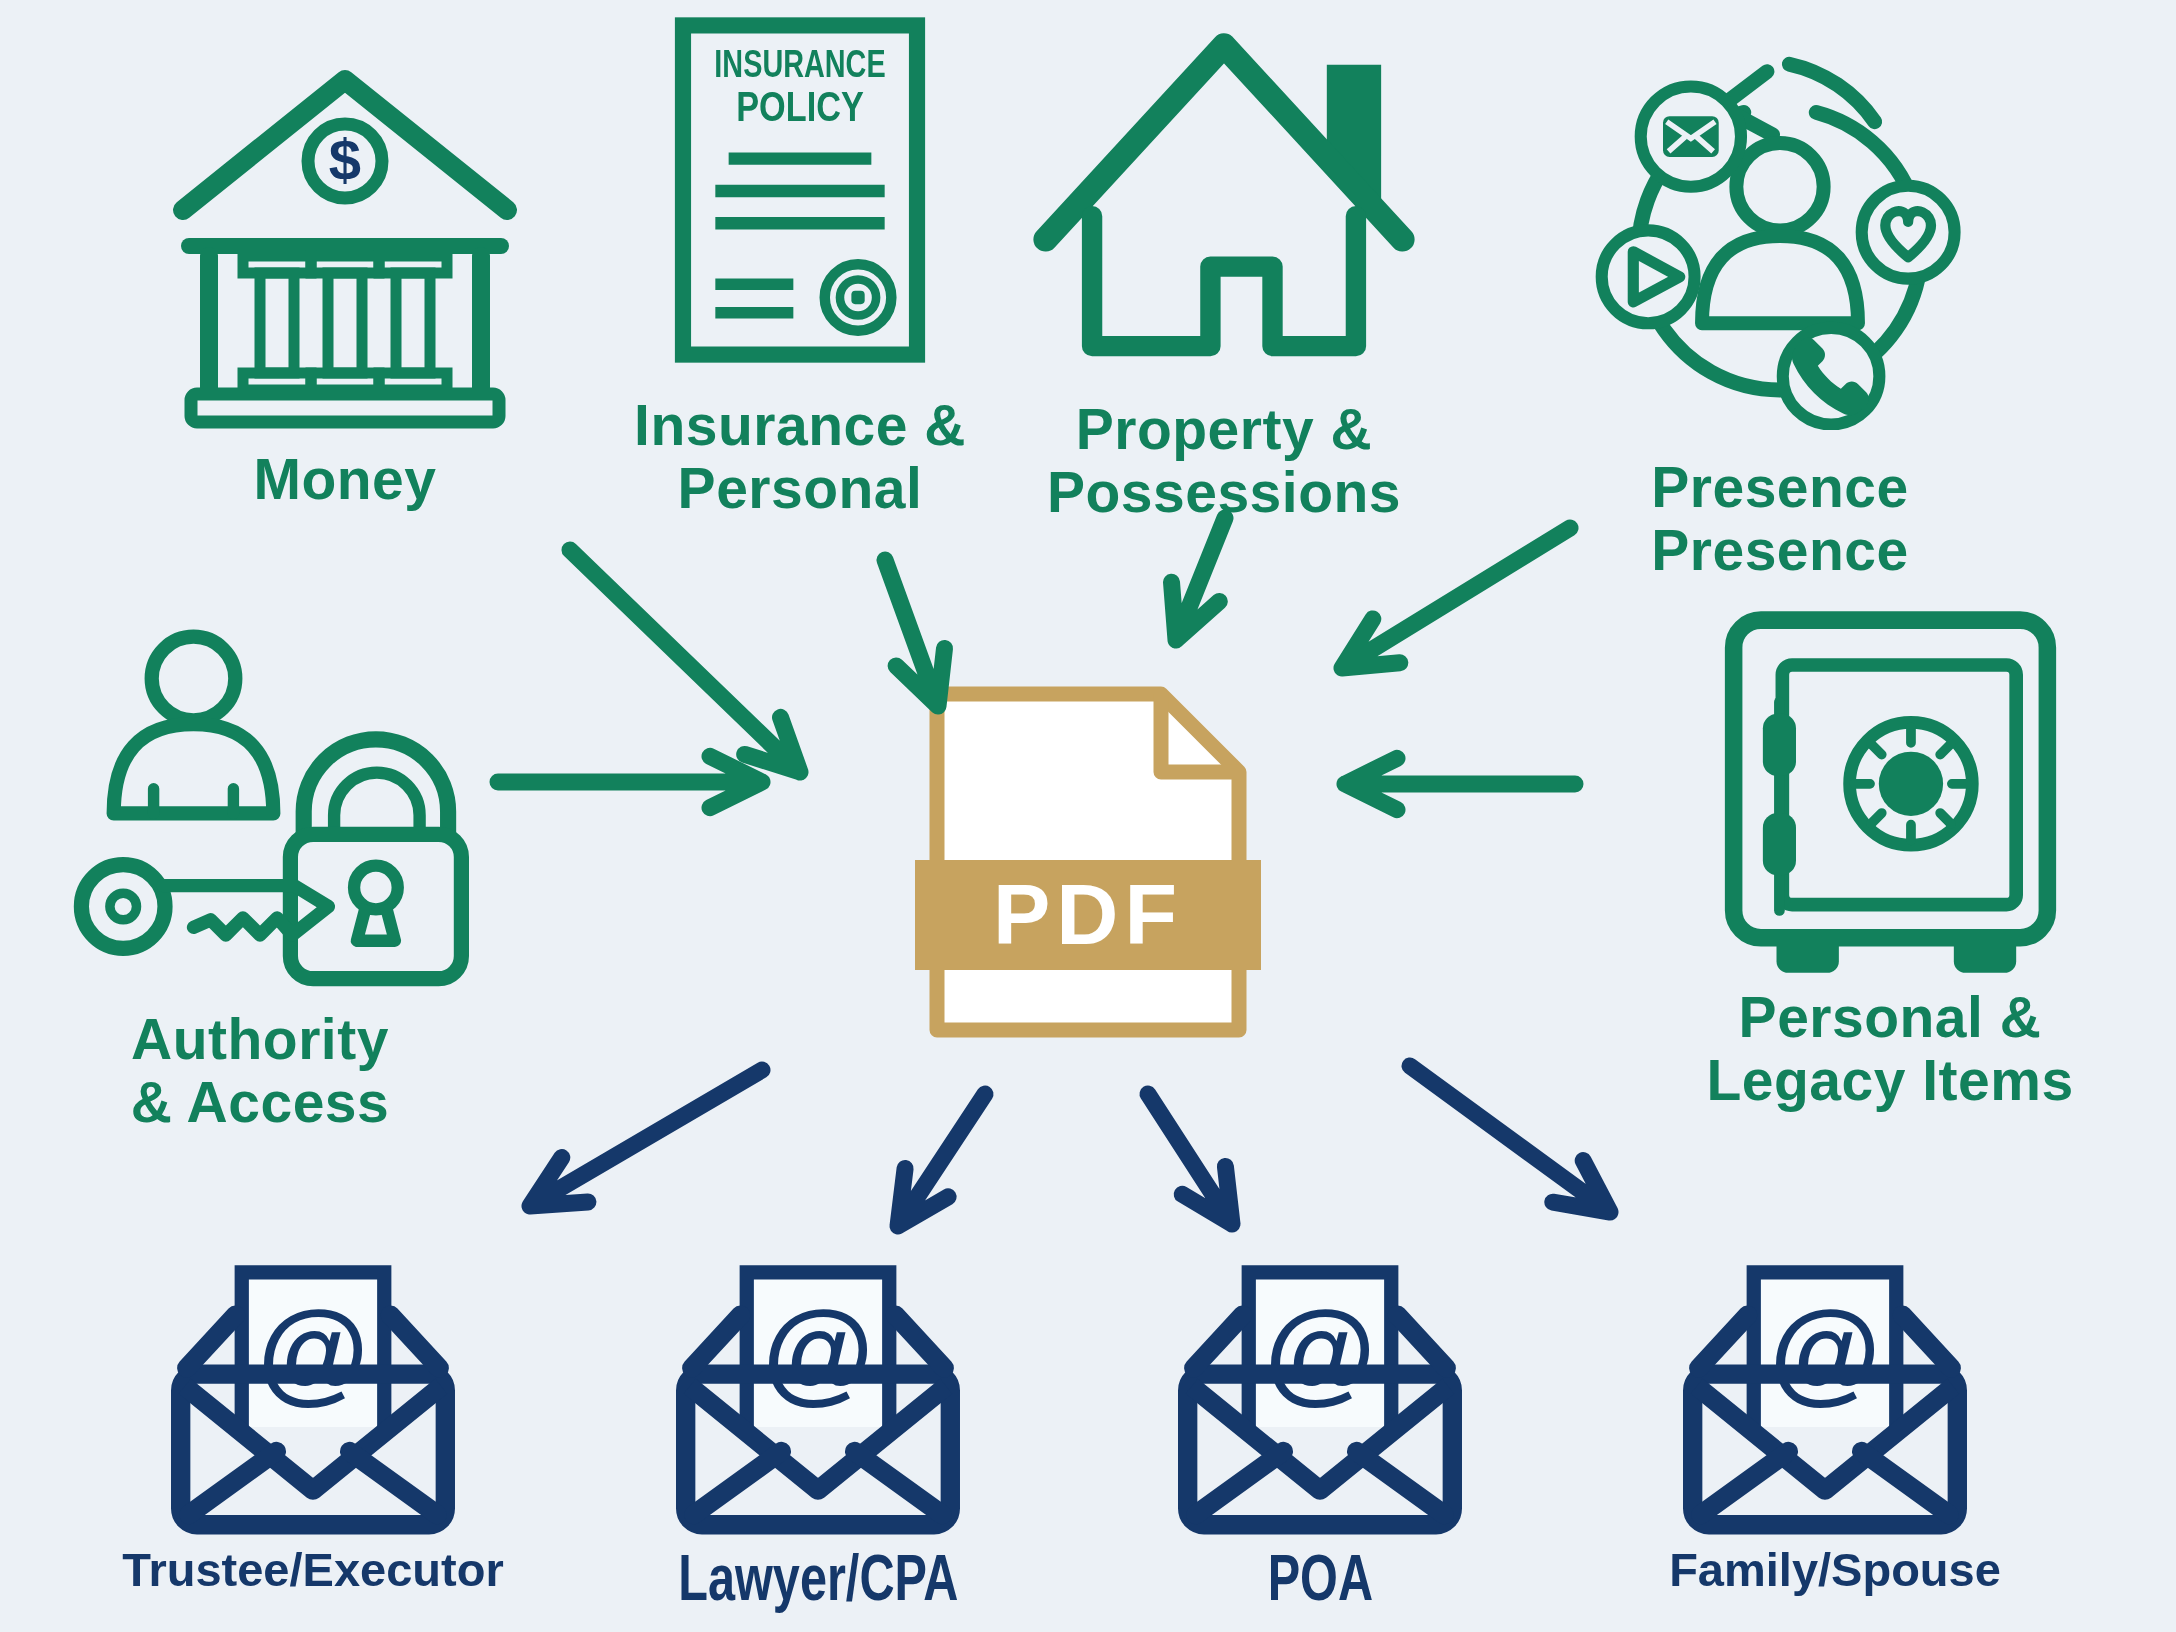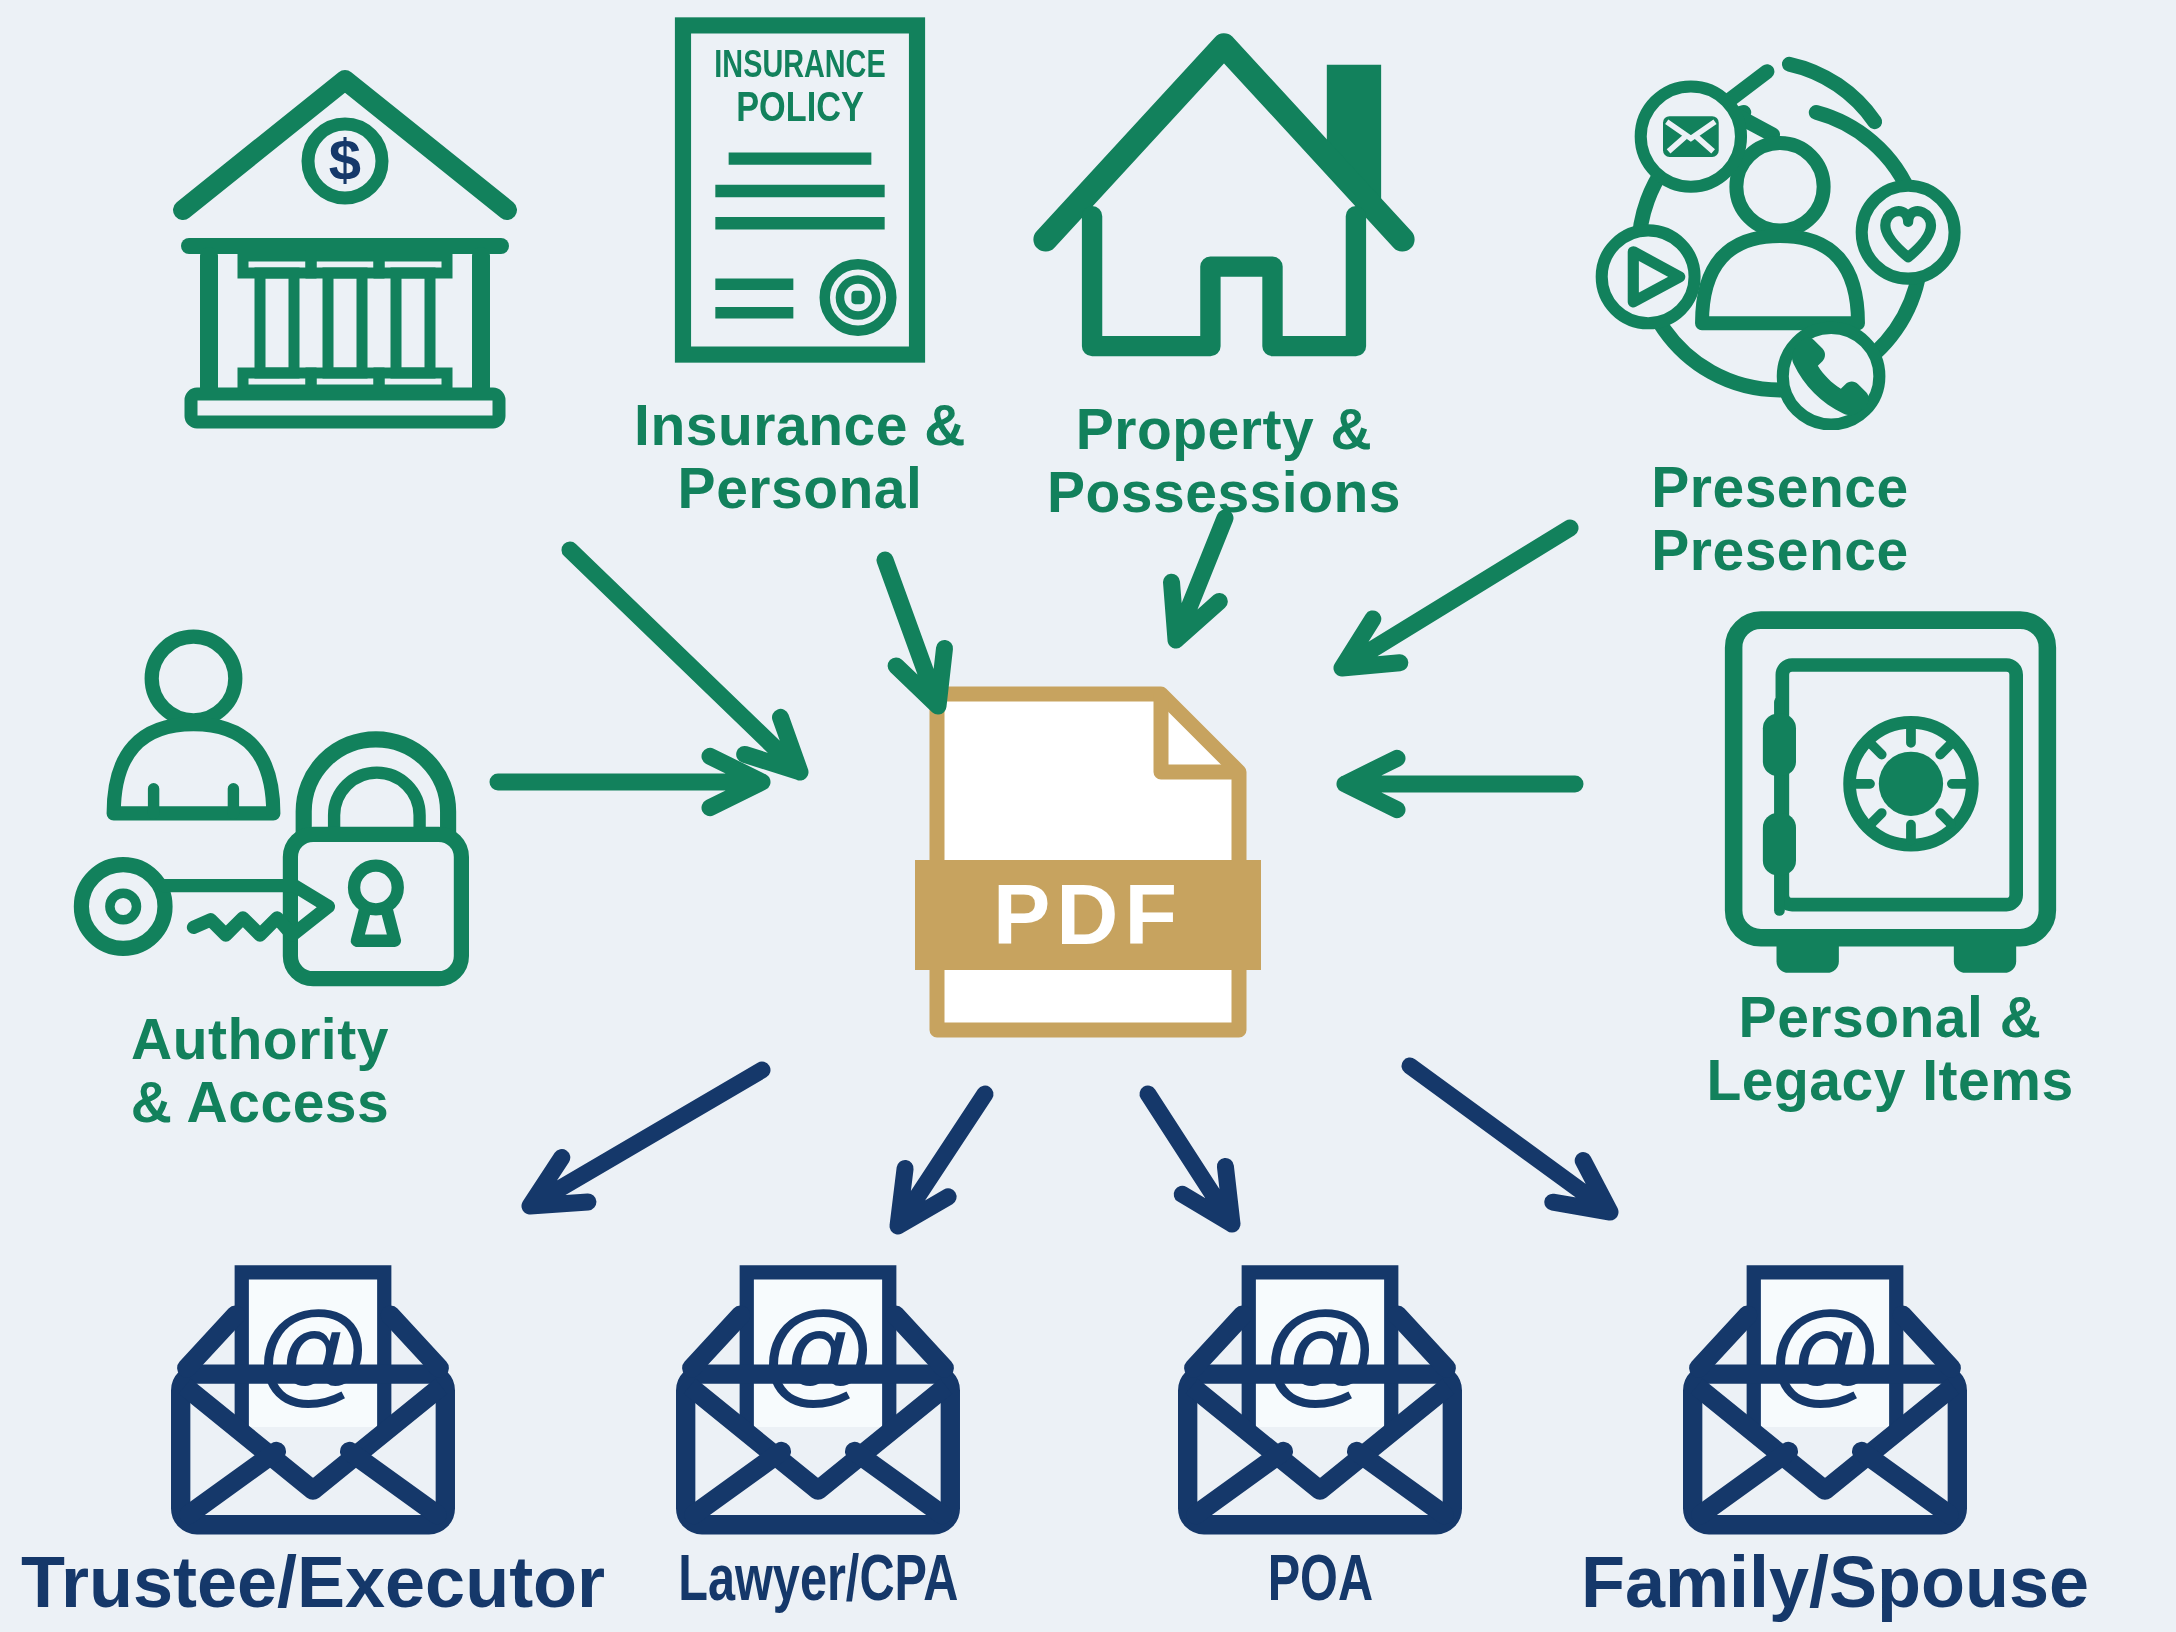--- a/index.html
+++ b/index.html
@@ -2,21 +2,21 @@
 <html><head>
 <meta charset="utf-8">
 <style>
   html,body{margin:0;padding:0;background:#ecf1f6;}
   #stage{
     position:relative;width:2176px;height:1632px;background:#ecf1f6;
     font-family:"Liberation Sans",sans-serif;overflow:hidden;
   }
   .node{position:absolute;display:flex;flex-direction:column;align-items:center;width:520px;}
   .src-label{color:#12815c;font-size:57px;font-weight:700;text-align:center;line-height:1.1;letter-spacing:.5px;}
-  .dst-label{color:#15386a;font-size:72px;font-weight:700;text-align:center;line-height:1.05;white-space:nowrap;}
+  .dst-label{color:#15386a;font-size:47px;font-weight:700;text-align:center;line-height:1.05;white-space:nowrap;}
   .dst-label.narrow{font-size:64px;transform:scaleX(.76);transform-origin:center top;}
   svg{display:block;}
   .g-stroke{stroke:#12815c;fill:none;}
   .n-stroke{stroke:#15386a;fill:none;}
   #arrow-layer{position:absolute;left:0;top:0;pointer-events:none;}
 </style>
 </head>
 <body>
 
 <div id="stage">
@@ -34,20 +34,21 @@
       <rect class="g-stroke" x="78" y="315" width="68" height="17" stroke-width="11"></rect>
       <rect class="g-stroke" x="146" y="198" width="68" height="17" stroke-width="11"></rect>
       <rect class="g-stroke" x="163" y="215" width="34" height="100" stroke-width="11"></rect>
       <rect class="g-stroke" x="146" y="315" width="68" height="17" stroke-width="11"></rect>
       <rect class="g-stroke" x="214" y="198" width="68" height="17" stroke-width="11"></rect>
       <rect class="g-stroke" x="231" y="215" width="34" height="100" stroke-width="11"></rect>
       <rect class="g-stroke" x="214" y="315" width="68" height="17" stroke-width="11"></rect>
       <rect class="g-stroke" x="26" y="336" width="308" height="28" rx="6" stroke-width="13"></rect>
     </svg>
     <div class="src-label" style="margin-top:10px;">
+      <div>Money</div>
     </div>
   </div>
 
   <div class="node" style="left:540px;top:14px;">
     <svg width="258" height="352" viewBox="0 0 270 370">
       <rect class="g-stroke" x="12" y="12" width="246" height="346" stroke-width="17"></rect>
       <text x="135" y="66" font-size="40" font-weight="700" fill="#12815c" text-anchor="middle" textLength="180" lengthAdjust="spacingAndGlyphs">INSURANCE</text>
       <text x="135" y="112" font-size="44" font-weight="700" fill="#12815c" text-anchor="middle" textLength="134" lengthAdjust="spacingAndGlyphs">POLICY</text>
       <path class="g-stroke" d="M60 152 H210" stroke-width="13"></path>
       <path class="g-stroke" d="M46 186 H224" stroke-width="13"></path>

